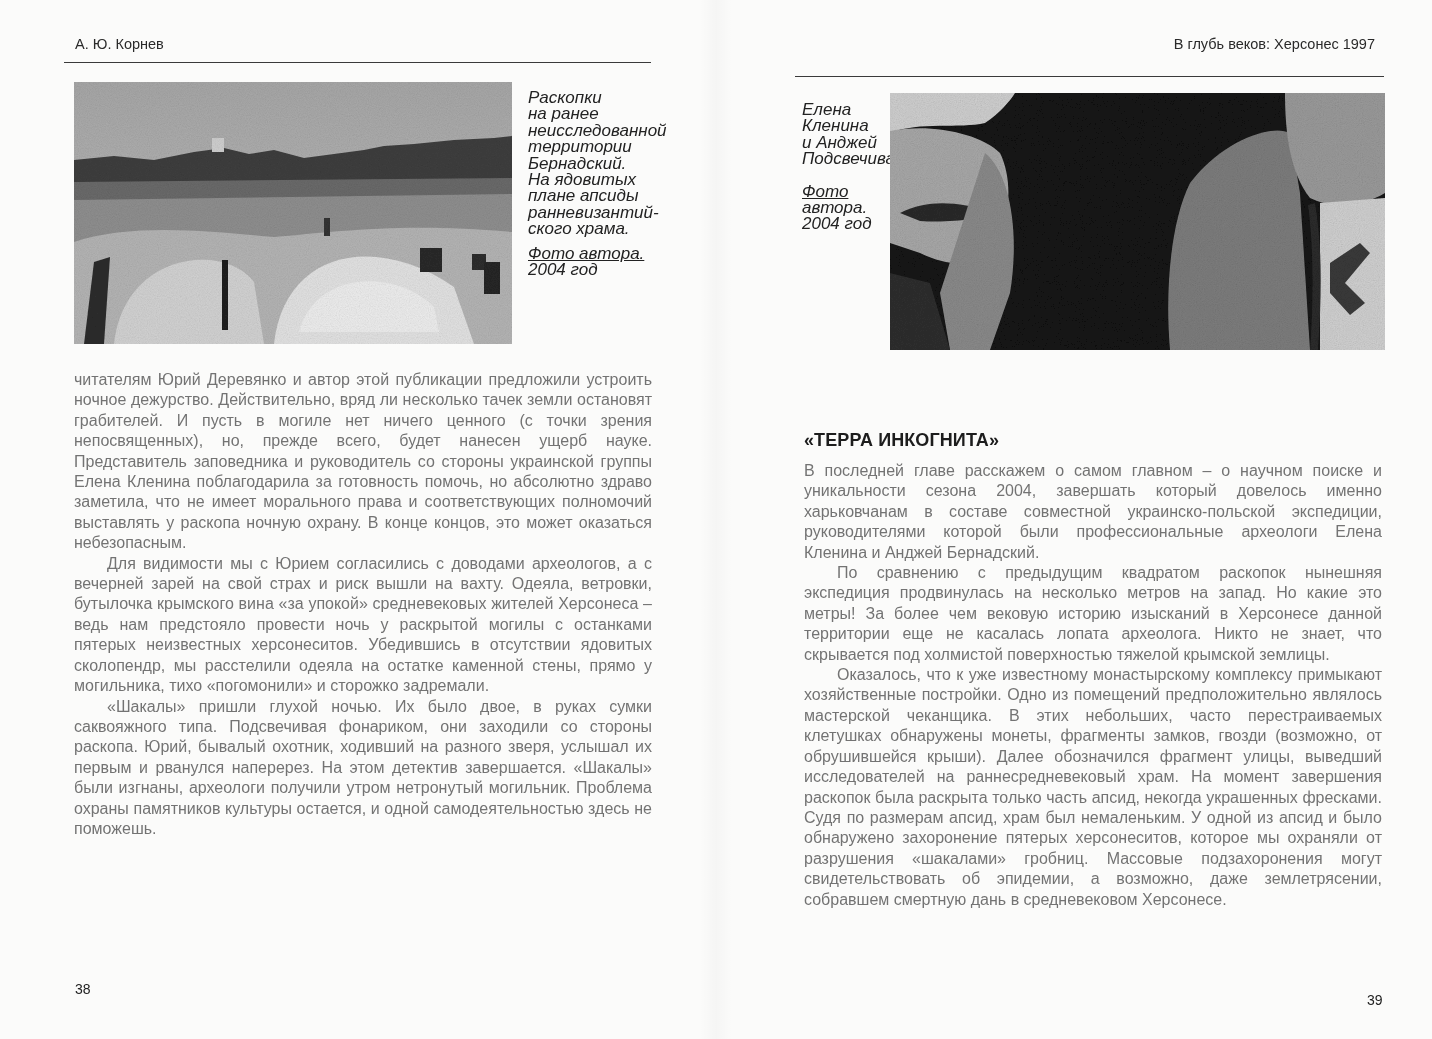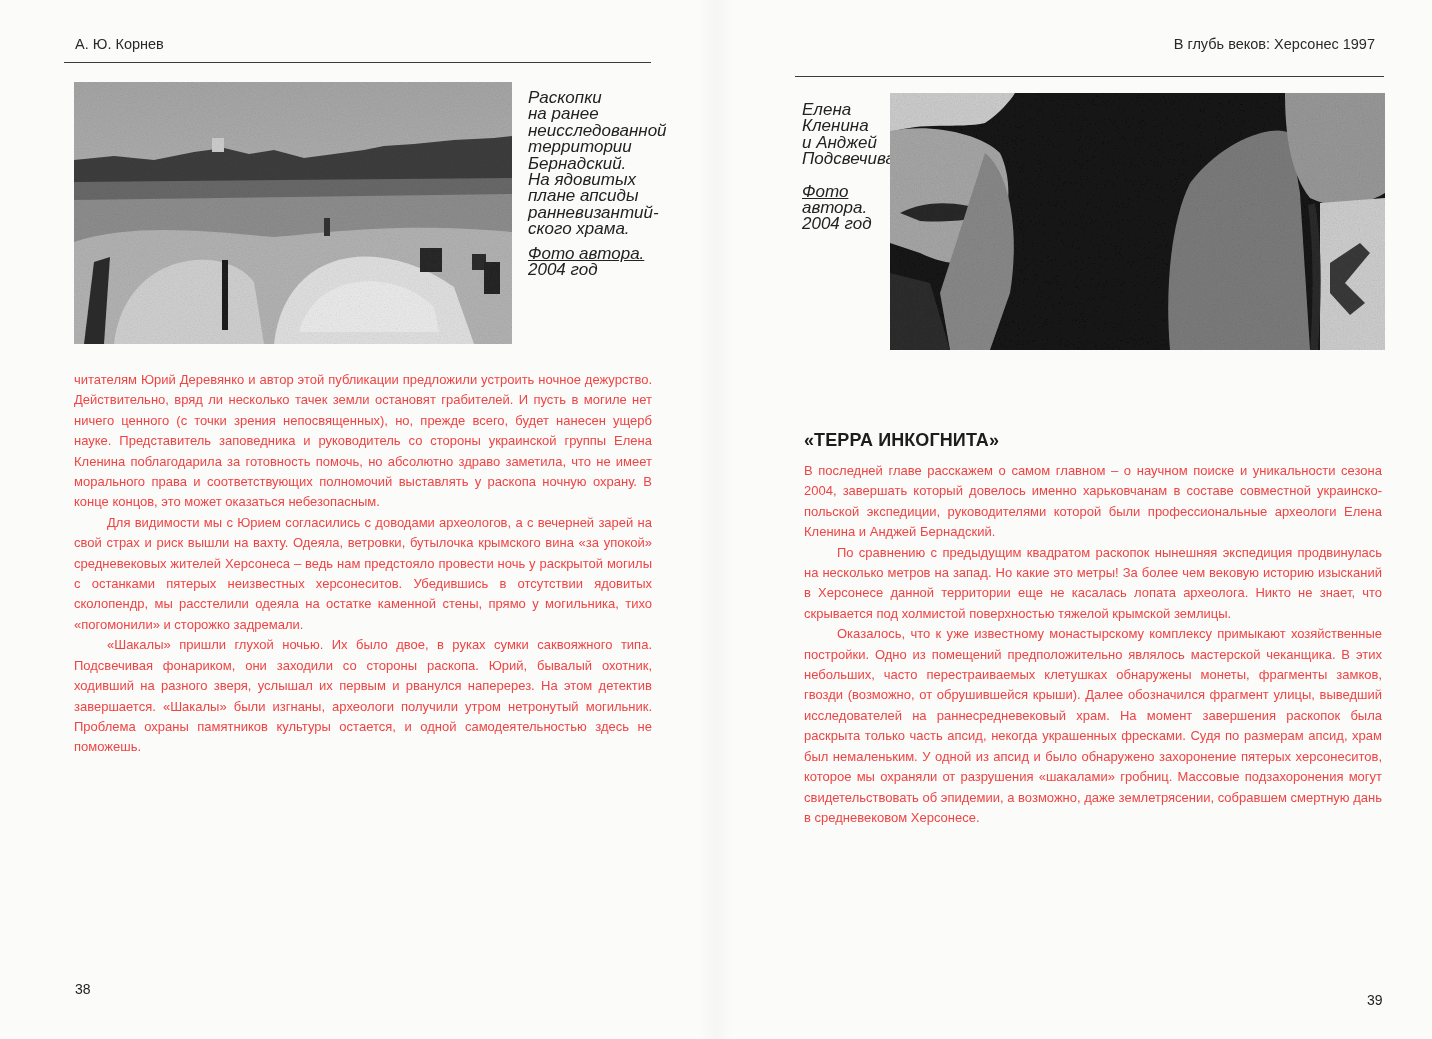--- a/index.html
+++ b/index.html
@@ -33,22 +33,22 @@
     .caption {
       position: absolute; font-style: italic; font-size: 17px; line-height: 16.4px; color: #222;
     }
     .caption p { margin: 0; }
     .caption .gap { margin-top: 8px; text-decoration: underline; }
     .left .caption { left: 528px; top: 90px; width: 125px; }
     .right .caption { left: 86px; top: 102px; width: 90px; }
     .right .caption .gap { margin-top: 16px; }
 
     .text {
-      position: absolute; font-size: 13px; line-height: 20.4px; text-align: justify;
-      hyphens: manual; color: #ef4444;
+      position: absolute; font-size: 16px; line-height: 20.4px; text-align: justify;
+      hyphens: manual; color: #737373;
     }
     .text p { margin: 0; }
     .text p.indent { text-indent: 33px; }
     .left .text { left: 74px; top: 370px; width: 578px; }
     .right .text { left: 88px; top: 461px; width: 578px; }
 
     .section-heading {
       position: absolute; left: 88px; top: 430px; font-weight: bold; font-size: 18px; letter-spacing: 0.1px;
     }
     .page-number { position: absolute; font-size: 14px; color: #222; }

